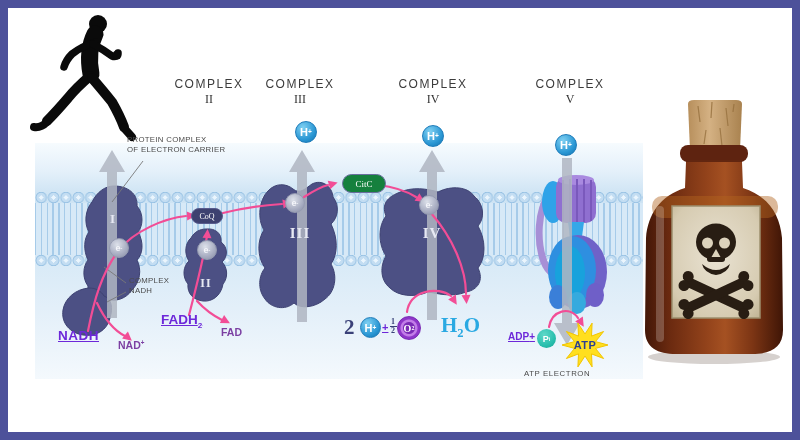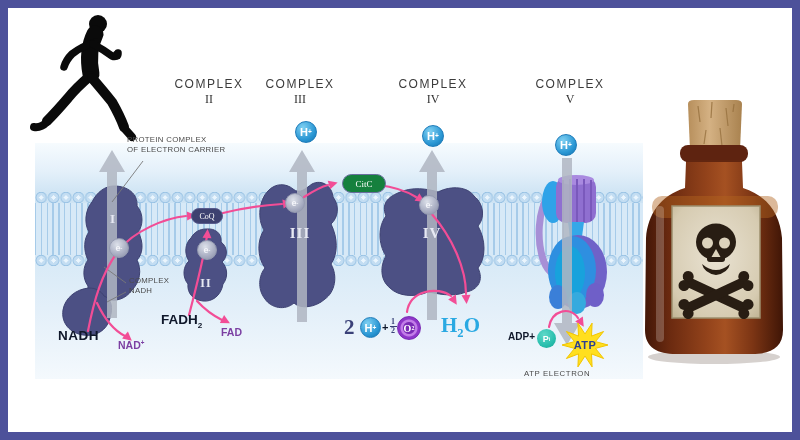--- a/index.html
+++ b/index.html
@@ -30,21 +30,21 @@
     background:radial-gradient(circle at 35% 28%,#7fd0f2,#2a97d4 62%,#1272ae);border:1px solid #1e7cba;
     font-size:11px;font-weight:bold;box-sizing:border-box;}
   .electron{width:20px;height:20px;border-radius:50%;color:#f4f5fa;display:flex;align-items:center;justify-content:center;
     background:radial-gradient(circle at 40% 32%,#dde1ea,#a6abc0 62%,#878da6);border:1px solid #959bb1;
     font-size:9px;font-weight:bold;box-sizing:border-box;}
   .sup{font-size:60%;vertical-align:super;line-height:0;}
   .sub{font-size:60%;vertical-align:sub;line-height:0;}
   .pill{color:#fff;display:flex;align-items:center;justify-content:center;
     font-family:"Liberation Serif",serif;box-sizing:border-box;}
   
-  .mol-dark{color:#0f172a;font-weight:bold;}
+  .mol-dark{color:#6d28d9;font-weight:bold;text-decoration:underline;}
   .mol-purple{color:#7b3fa2;font-weight:bold;}
   .serifb{font-family:"Liberation Serif",serif;font-weight:bold;}
   .frac{display:inline-flex;flex-direction:column;align-items:center;width:8px;
     font-family:"Liberation Serif",serif;font-weight:bold;font-size:8px;color:#3a4178;line-height:7px;}
   .frac .bar{width:7px;border-top:1.2px solid #3a4178;margin:0.5px 0;}
   .o2circle{width:24px;height:24px;border-radius:50%;display:flex;align-items:center;justify-content:center;
     background:radial-gradient(circle,#7a2bb5 0 5.5px,#c27de8 6.5px 8px,#8d36c9 9px);
     border:1px solid #7a2bb5;color:#fff;font-size:10px;box-sizing:border-box;}
   .picircle{width:19px;height:19px;border-radius:50%;display:flex;align-items:center;justify-content:center;
     background:radial-gradient(circle at 38% 30%,#5fd8c8,#29bfae 60%,#17a291);color:#fff;

